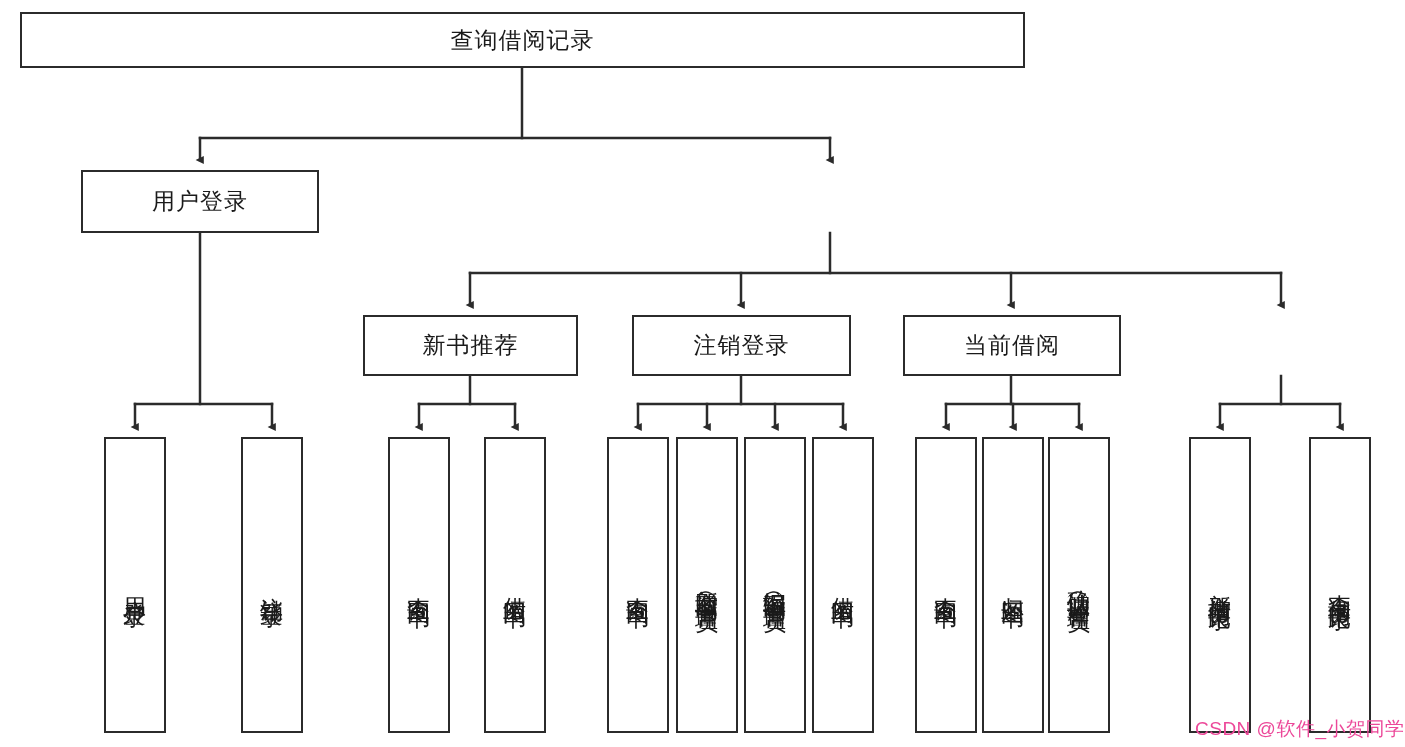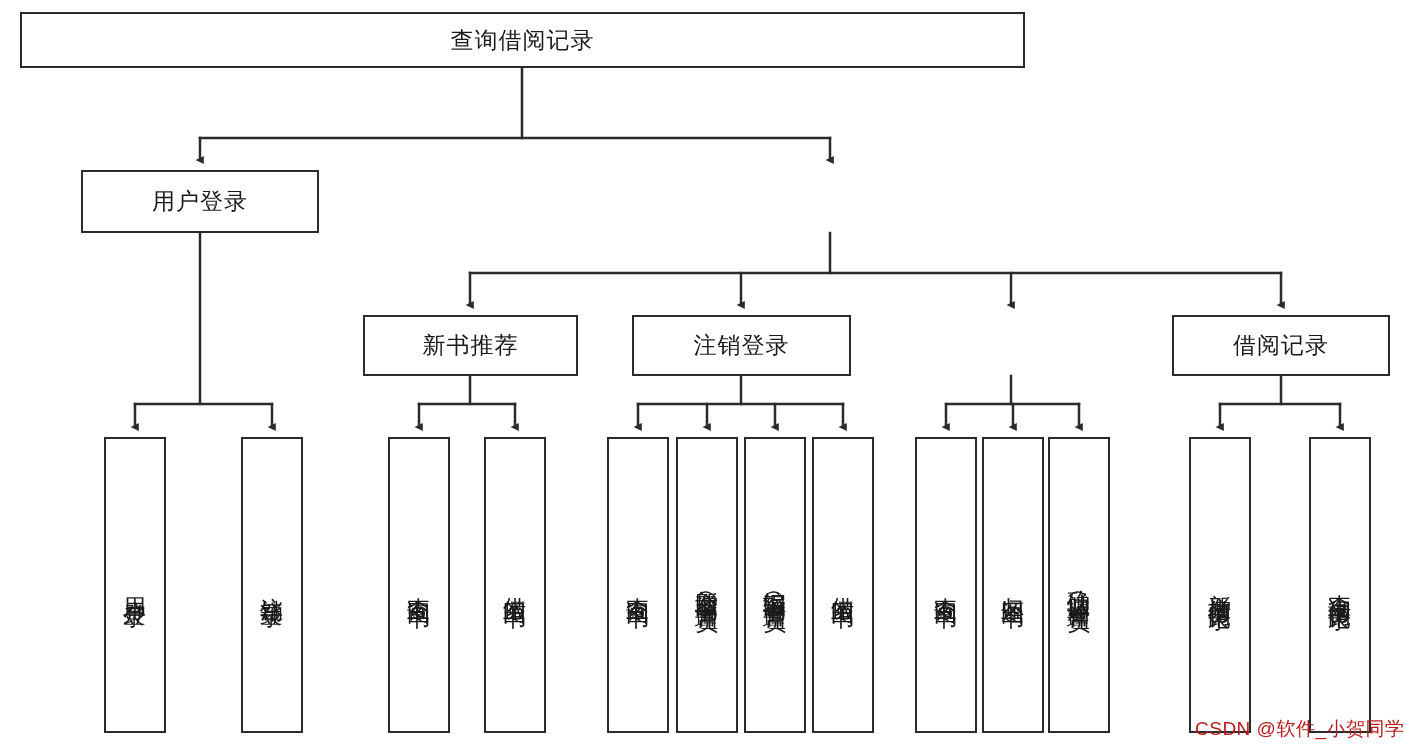--- a/index.html
+++ b/index.html
@@ -46,21 +46,21 @@
   .node.vert .vtext {
     writing-mode: vertical-rl;
     text-orientation: upright;
     line-height: 1.05;
     white-space: nowrap;
     letter-spacing: 3px;
   }
   .watermark {
     position: absolute;
     font-size: 19px;
-    color: #b91c1c;
+    color: #ec4899;
     white-space: nowrap;
     letter-spacing: 0.5px;
   }
 </style>
 </head>
 <body>
 
 <div id="canvas">
 
   <svg id="edges" viewBox="0 0 1405 747" xmlns="http://www.w3.org/2000/svg">
@@ -120,22 +120,22 @@
   <div class="node horiz" style="left:81px; top:170px; width:238px; height:63px;">
     <span>用户登录</span>
   </div>
 
   <div class="node horiz" style="left:363px; top:315px; width:215px; height:61px;">
     <span>新书推荐</span>
   </div>
   <div class="node horiz" style="left:632px; top:315px; width:219px; height:61px;">
     <span>注销登录</span>
   </div>
-  <div class="node horiz" style="left:1172px; top:315px; width:218px; height:61px;">
-    <span>借阅记录</span>
+  <div class="node horiz" style="left:903px; top:315px; width:218px; height:61px;">
+    <span>当前借阅</span>
   </div>
 
   <div class="node vert" style="left:104px; top:437px; width:62px; height:296px;">
     <span class="vtext">用户登录</span>
   </div>
   <div class="node vert" style="left:241px; top:437px; width:62px; height:296px;">
     <span class="vtext">注销登录</span>
   </div>
 
   <div class="node vert" style="left:388px; top:437px; width:62px; height:296px;">

